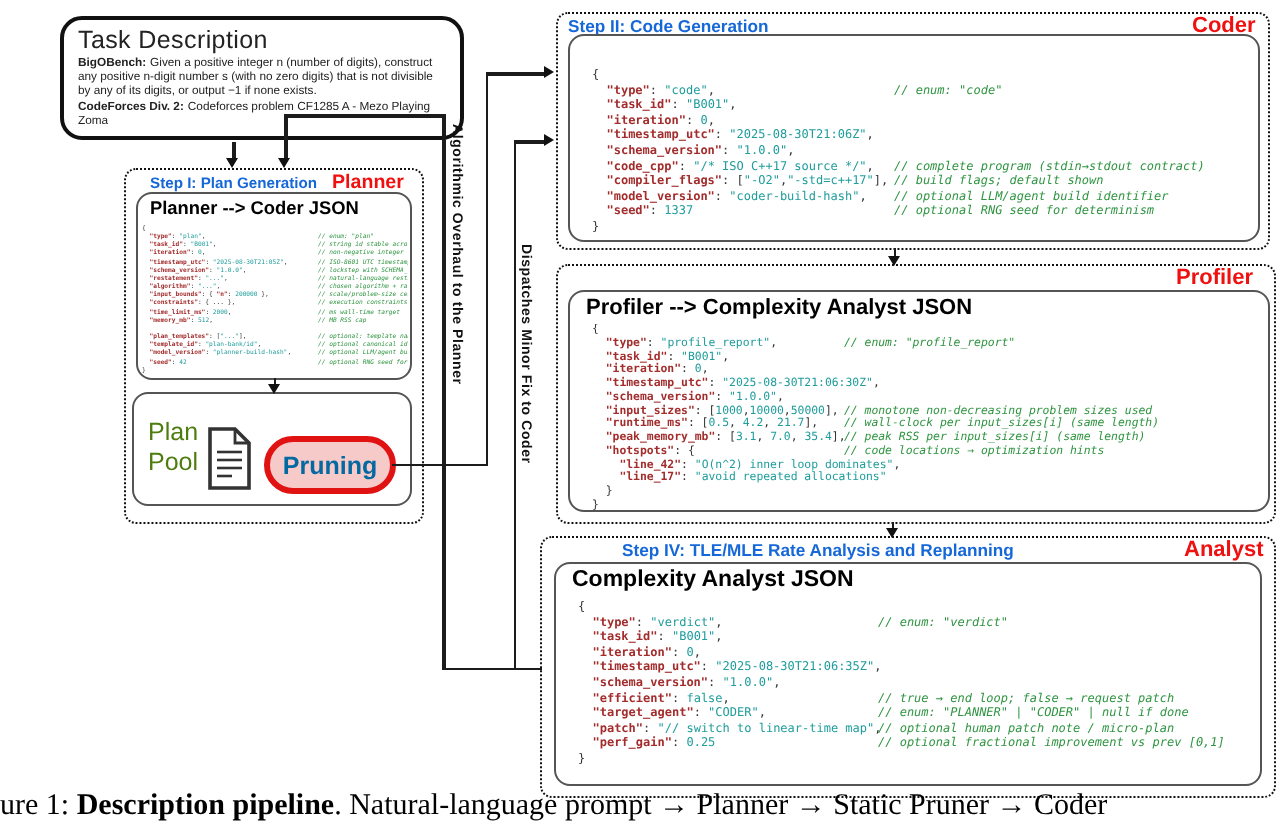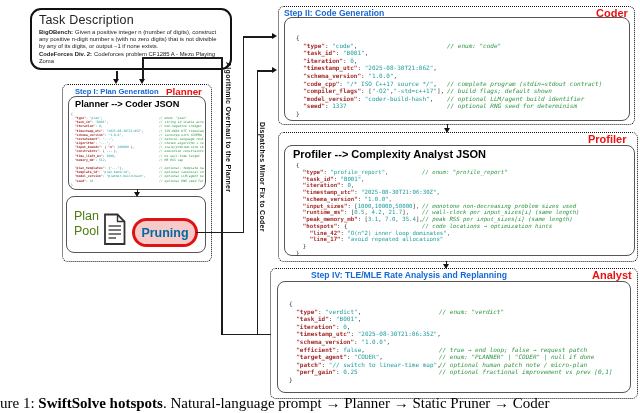--- a/index.html
+++ b/index.html
@@ -137,20 +137,21 @@
       <div class="cl">    <span class="k">"line_42"</span>: <span class="v">"O(n^2) inner loop dominates"</span>,</div>
       <div class="cl">    <span class="k">"line_17"</span>: <span class="v">"avoid repeated allocations"</span></div>
       <div class="cl">  }</div>
       <div class="cl">}</div>
     </div>
 
   <div class="stepbox" style="left:270px;top:268px;width:368px;height:131px;"></div>
   <div class="step-head" style="left:276px;top:270px;font-size:8.6px;margin-left:35px;">Step IV: TLE/MLE Rate Analysis and Replanning</div>
   <div class="agent" style="left:592px;top:269px;font-size:11px;">Analyst</div>
   <div class="panel" style="left:277px;top:281px;width:354px;height:112px;"></div>
+  <div class="ptitle" style="left:286px;top:284px;font-size:11.5px;">Complexity Analyst JSON</div>
   <div class="code code-m" style="left:289px;top:300px;width:338px;overflow:hidden;">
       <div class="cl">{</div>
       <div class="cl">  <span class="k">"type"</span>: <span class="v">"verdict"</span>,<span class="cm" style="left:150px">// enum: "verdict"</span></div>
       <div class="cl">  <span class="k">"task_id"</span>: <span class="v">"B001"</span>,</div>
       <div class="cl">  <span class="k">"iteration"</span>: <span class="v">0</span>,</div>
       <div class="cl">  <span class="k">"timestamp_utc"</span>: <span class="v">"2025-08-30T21:06:35Z"</span>,</div>
       <div class="cl">  <span class="k">"schema_version"</span>: <span class="v">"1.0.0"</span>,</div>
       <div class="cl">  <span class="k">"efficient"</span>: <span class="v">false</span>,<span class="cm" style="left:150px">// true → end loop; false → request patch</span></div>
       <div class="cl">  <span class="k">"target_agent"</span>: <span class="v">"CODER"</span>,<span class="cm" style="left:150px">// enum: "PLANNER" | "CODER" | null if done</span></div>
       <div class="cl">  <span class="k">"patch"</span>: <span class="v">"// switch to linear-time map"</span>,<span class="cm" style="left:150px">// optional human patch note / micro-plan</span></div>
@@ -181,15 +182,15 @@
 
   <div class="vline" style="left:446.5px;top:124px;height:5px;"></div>
   <div class="ah-down" style="left:443.9px;top:127.5px;"></div>
 
   <div class="vline" style="left:445.5px;top:261px;height:4px;"></div>
   <div class="ah-down" style="left:442.9px;top:264px;"></div>
 
   <div class="vlabel" style="left:224.5px;top:62px;">Algorithmic Overhaul to the Planner</div>
   <div class="vlabel" style="left:259px;top:122px;">Dispatches Minor Fix to Coder</div>
 
-  <div class="caption"><span>ure 1: </span><span class="b">SwiftSolve hotspots</span><span>. Natural-language prompt → Planner → Static Pruner → Coder</span></div>
+  <div class="caption"><span>ure 1: </span><span class="b">Description pipeline</span><span>. Natural-language prompt → Planner → Static Pruner → Coder</span></div>
 
 </div>
 
 </body></html>

